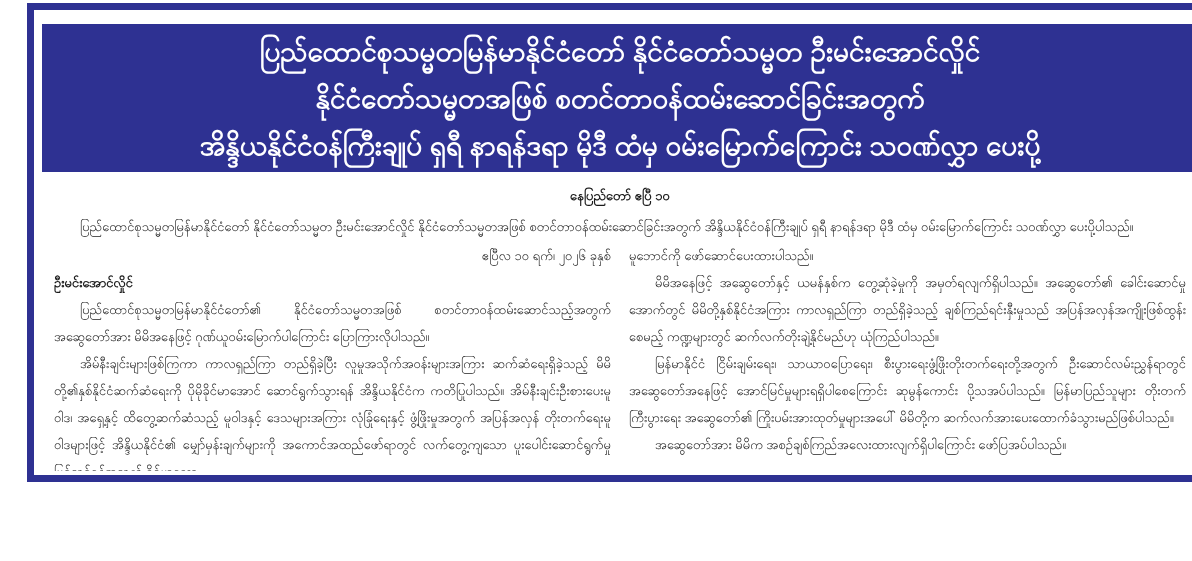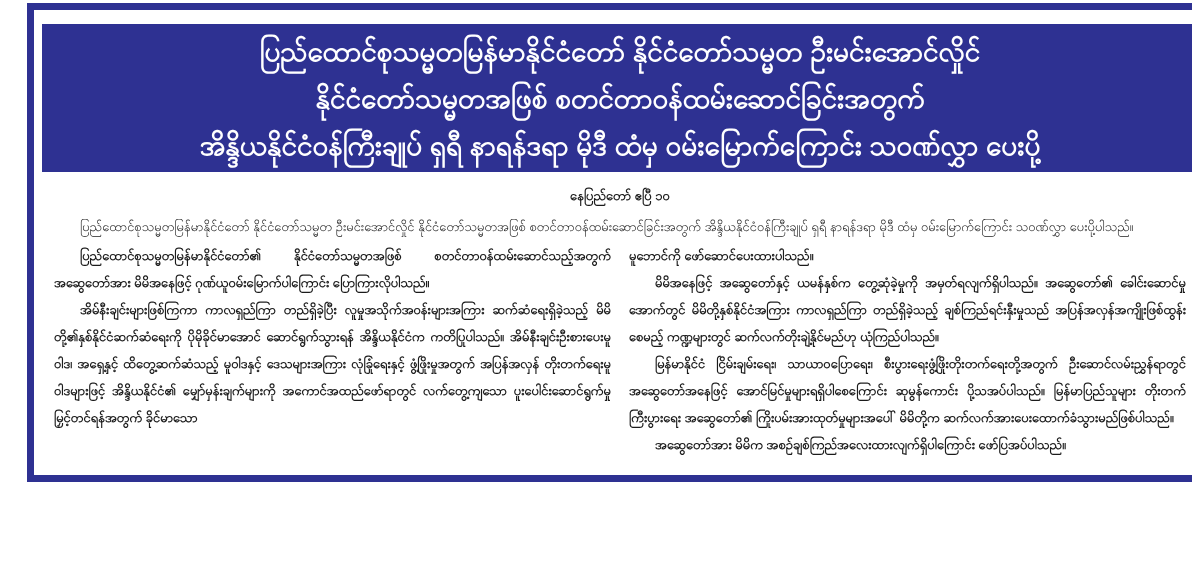--- a/index.html
+++ b/index.html
@@ -72,21 +72,20 @@
 
   .letter-date { text-align: right; margin: 0; }
 
   .address-block { margin: 0; }
   .address-line { font-weight: bold; margin: 0; }
 
   .para {
     text-align: justify;
     text-indent: 26px;
     margin: 0;
-    font-weight: bold;
   }
   .para.no-indent { text-indent: 0; }
 </style>
 </head>
 <body>
 
 <div class="page">
   <div class="page-frame"></div>
 
   <div class="headline-banner">
@@ -95,21 +94,23 @@
     <div class="headline-line">အိန္ဒိယနိုင်ငံဝန်ကြီးချုပ် ရှရီ နာရန်ဒရာ မိုဒီ ထံမှ ဝမ်းမြောက်ကြောင်း သဝဏ်လွှာ ပေးပို့</div>
   </div>
 
   <div class="article-body">
     <p class="dateline">နေပြည်တော် ဧပြီ ၁၀</p>
 
     <p class="lead-paragraph">ပြည်ထောင်စုသမ္မတမြန်မာနိုင်ငံတော် နိုင်ငံတော်သမ္မတ ဦးမင်းအောင်လှိုင် နိုင်ငံတော်သမ္မတအဖြစ် စတင်တာဝန်ထမ်းဆောင်ခြင်းအတွက် အိန္ဒိယနိုင်ငံဝန်ကြီးချုပ် ရှရီ နာရန်ဒရာ မိုဒီ ထံမှ ဝမ်းမြောက်ကြောင်း သဝဏ်လွှာ ပေးပို့ပါသည်။</p>
 
     <div class="columns">
       <div class="column">
+        <p class="letter-date">ဧပြီလ ၁၀ ရက်၊ ၂၀၂၆ ခုနှစ်</p>
         <div class="address-block">
+          <p class="address-line">ဦးမင်းအောင်လှိုင်</p>
         </div>
         <p class="para">ပြည်ထောင်စုသမ္မတမြန်မာနိုင်ငံတော်၏ နိုင်ငံတော်သမ္မတအဖြစ် စတင်တာဝန်ထမ်းဆောင်သည့်အတွက် အဆွေတော်အား မိမိအနေဖြင့် ဂုဏ်ယူဝမ်းမြောက်ပါကြောင်း ပြောကြားလိုပါသည်။</p>
         <p class="para">အိမ်နီးချင်းများဖြစ်ကြကာ ကာလရှည်ကြာ တည်ရှိခဲ့ပြီး လူမှုအသိုက်အဝန်းများအကြား ဆက်ဆံရေးရှိခဲ့သည့် မိမိတို့၏နှစ်နိုင်ငံဆက်ဆံရေးကို ပိုမိုခိုင်မာအောင် ဆောင်ရွက်သွားရန် အိန္ဒိယနိုင်ငံက ကတိပြုပါသည်။ အိမ်နီးချင်းဦးစားပေးမူဝါဒ၊ အရှေ့နှင့် ထိတွေ့ဆက်ဆံသည့် မူဝါဒနှင့် ဒေသများအကြား လုံခြုံရေးနှင့် ဖွံ့ဖြိုးမှုအတွက် အပြန်အလှန် တိုးတက်ရေးမူဝါဒများဖြင့် အိန္ဒိယနိုင်ငံ၏ မျှော်မှန်းချက်များကို အကောင်အထည်ဖော်ရာတွင် လက်တွေ့ကျသော ပူးပေါင်းဆောင်ရွက်မှုမြှင့်တင်ရန်အတွက် ခိုင်မာသော</p>
       </div>
 
       <div class="column">
         <p class="para no-indent">မူဘောင်ကို ဖော်ဆောင်ပေးထားပါသည်။</p>
         <p class="para">မိမိအနေဖြင့် အဆွေတော်နှင့် ယမန်နှစ်က တွေ့ဆုံခဲ့မှုကို အမှတ်ရလျက်ရှိပါသည်။ အဆွေတော်၏ ခေါင်းဆောင်မှုအောက်တွင် မိမိတို့နှစ်နိုင်ငံအကြား ကာလရှည်ကြာ တည်ရှိခဲ့သည့် ချစ်ကြည်ရင်းနှီးမှုသည် အပြန်အလှန်အကျိုးဖြစ်ထွန်းစေမည့် ကဏ္ဍများတွင် ဆက်လက်တိုးချဲ့နိုင်မည်ဟု ယုံကြည်ပါသည်။</p>
         <p class="para">မြန်မာနိုင်ငံ ငြိမ်းချမ်းရေး၊ သာယာဝပြောရေး၊ စီးပွားရေးဖွံ့ဖြိုးတိုးတက်ရေးတို့အတွက် ဦးဆောင်လမ်းညွှန်ရာတွင် အဆွေတော်အနေဖြင့် အောင်မြင်မှုများရရှိပါစေကြောင်း ဆုမွန်ကောင်း ပို့သအပ်ပါသည်။ မြန်မာပြည်သူများ တိုးတက်ကြီးပွားရေး အဆွေတော်၏ ကြိုးပမ်းအားထုတ်မှုများအပေါ် မိမိတို့က ဆက်လက်အားပေးထောက်ခံသွားမည်ဖြစ်ပါသည်။</p>
         <p class="para">အဆွေတော်အား မိမိက အစဉ်ချစ်ကြည်အလေးထားလျက်ရှိပါကြောင်း ဖော်ပြအပ်ပါသည်။</p>

